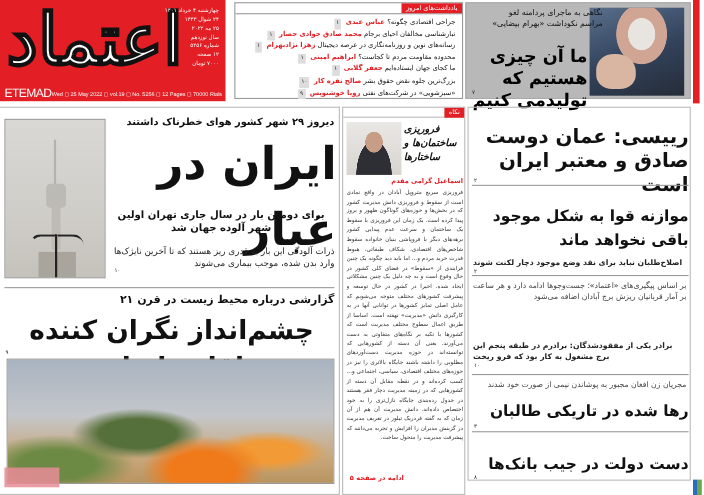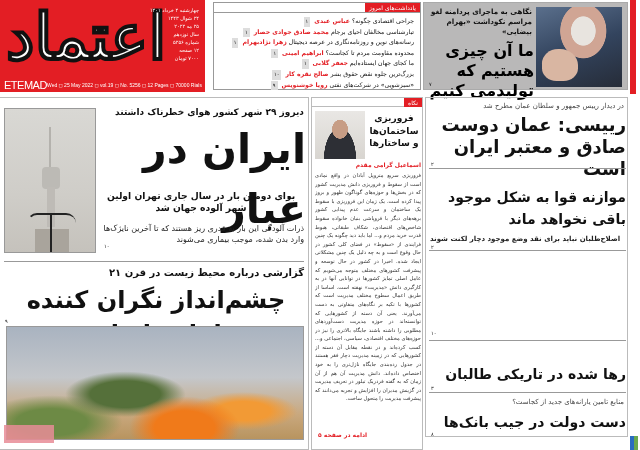--- a/index.html
+++ b/index.html
@@ -23,21 +23,21 @@
   #notes-list li { font-size: 6.2px; line-height: 9.6px; direction: rtl; text-align: right; white-space: nowrap; overflow: hidden; }
   #notes-list .auth { color: #e31e24; font-weight: bold; }
   #notes-list .pg { display: inline-block; background: #ddd; font-size: 5px; padding: 0 2px; margin-right: 2px; }
 
   
   #feature { left: 423px; top: 2px; width: 205px; height: 88px; background: #b9b8b8; border: 1px solid #aaa; }
   #feature-photo { left: 112px; top: 4px; width: 86px; height: 80px;
     background: radial-gradient(ellipse at 55% 30%, #e8e4df 0 18%, #d0a594 19% 34%, transparent 35%),
                 linear-gradient(160deg, #5a6f8c 0%, #33445e 50%, #262c38 100%); }
   #feature-hand { left: 118px; top: 46px; width: 36px; height: 32px; border-radius: 45% 50% 40% 40%; background: #d9b6a2; }
-  #feature-sub { left: 4px; top: 4px; width: 104px; font-size: 7.2px; line-height: 10px; font-weight: bold; direction: rtl; text-align: right; color: #111; }
+  #feature-sub { left: 20px; top: 4px; width: 104px; font-size: 7.2px; line-height: 10px; font-weight: normal; direction: rtl; text-align: right; color: #111; }
   #feature-title { left: 4px; top: 38px; width: 106px; font-size: 16px; line-height: 20px; font-weight: bold; color: #000000; direction: rtl; text-align: right; }
   #feature-page { left: 5px; top: 78px; font-size: 5px; color: #222; }
   #red-bar { left: 630px; top: 0; width: 6px; height: 94px; background: #e31e24; }
 
   
   #main-frame { left: 0; top: 97px; width: 309px; height: 353px; border: 1px solid #bbb; border-left: none; border-top: 1px solid #bbb; }
   #tower-photo { left: 4px; top: 108px; width: 92px; height: 145px; border: 1px solid #999;
     background: linear-gradient(180deg, #d9d8d4 0%, #cfcdc8 60%, #c5c2bc 100%); overflow: hidden; }
   #tower-spire { left: 44px; top: 18px; width: 2px; height: 44px; background: #b4b2ad; }
   #tower-pod { left: 37px; top: 58px; width: 18px; height: 22px; background: #bcbab5; border-radius: 4px; }
@@ -67,21 +67,21 @@
   #corner-stamp { left: 4px; top: 425px; width: 50px; height: 18px; background: rgba(232,140,150,0.85); }
 
   
   #col-mid { left: 311px; top: 97px; width: 112px; height: 353px; border: 1px solid #bbb; }
   #nokte-tag { right: 0; top: 0; background: #e31e24; color: #fff; font-size: 6px; padding: 1px 4px; }
   #nokte-bar { left: 0; right: 0; top: 0; height: 9px; border-bottom: 1px solid #bbb; }
   #author-photo { left: 3px; top: 13px; width: 50px; height: 48px;
     background: radial-gradient(ellipse at 50% 38%, #c79d85 0 22%, transparent 23%),
                 radial-gradient(ellipse at 50% 100%, #2d2f35 0 45%, transparent 46%),
                 linear-gradient(180deg, #e9e7e4, #d8d5d0); }
-  #note-title { left: 55px; top: 14px; width: 54px; font-size: 9px; line-height: 12.5px; font-weight: bold; direction: rtl; text-align: center; }
+  #note-title { left: 55px; top: 14px; width: 54px; font-size: 9px; line-height: 12.5px; font-weight: bold; direction: rtl; text-align: left; font-style: italic; }
   #note-author { left: 3px; top: 63px; width: 106px; font-size: 6px; color: #e31e24; font-weight: bold; direction: rtl; text-align: right; }
   #note-body { left: 3px; top: 73px; width: 106px; height: 258px; font-size: 5.2px; line-height: 8.6px; direction: rtl; text-align: justify; color: #333; overflow: hidden; }
   #note-continue { left: 6px; top: 333px; font-size: 6px; color: #e31e24; font-weight: bold; direction: rtl; }
 
   
   #col-right { left: 425px; top: 97px; width: 203px; height: 340px; border: 1px solid #bbb; }
   .r-pre { position: absolute; left: 4px; width: 194px; font-size: 7px; line-height: 10px; direction: rtl; text-align: right; color: #444; }
   .r-head { position: absolute; left: 4px; width: 196px; font-size: 14px; line-height: 22px; font-weight: bold; direction: rtl; text-align: right; letter-spacing: -0.5px; }
   .r-sub { position: absolute; left: 4px; width: 194px; font-size: 7px; line-height: 10px; font-weight: bold; direction: rtl; text-align: left; color: #222; }
   .r-pg { position: absolute; left: 5px; font-size: 5px; }
@@ -155,34 +155,35 @@
   <div id="nokte-bar" class="abs"></div>
   <div id="nokte-tag" class="abs">نکاه</div>
   <div id="author-photo" class="abs"></div>
   <div id="note-title" class="abs">فروریزی ساختمان‌ها و ساختارها</div>
   <div id="note-author" class="abs">اسماعیل گرامی مقدم</div>
   <div id="note-body" class="abs">فروریزی سریع متروپل آبادان در واقع نمادی است از سقوط و فروریزی دانش مدیریت کشور که در بخش‌ها و حوزه‌های گوناگون ظهور و بروز پیدا کرده است. یک زمان این فروریزی با سقوط یک ساختمان و سرعت عدم پیدایی کشور برهه‌های دیگر با فروپاشی بنیان خانواده سقوط شاخص‌های اقتصادی، شکاف طبقاتی، هبوط قدرت خرید مردم و... اما باید دید چگونه یک چنین فرایندی از «سقوط» در فضای کلی کشور در حال وقوع است و به چه دلیل یک چنین مشکلاتی ایجاد شده. اخیرا در کشور در حال توسعه و پیشرفت کشورهای مختلف متوجه می‌شویم که عامل اصلی تمایز کشورها در توانایی آنها در به کارگیری دانش «مدیریت» نهفته است. اساسا از طریق اعمال سطوح مختلف مدیریت است که کشورها با تکیه بر نگاه‌های متفاوتی به دست می‌آورند. یعنی آن دسته از کشورهایی که توانسته‌اند در حوزه مدیریت دست‌آوردهای مطلوبی را داشته باشند جایگاه بالاتری را نیز در حوزه‌های مختلف اقتصادی، سیاسی، اجتماعی و... کسب کرده‌اند و در نقطه مقابل آن دسته از کشورهایی که در زمینه مدیریت دچار فقر هستند در جدول رده‌بندی جایگاه نازل‌تری را به خود اختصاص داده‌اند. دانش مدیریت آن هم از آن زمان که به گفته فردریک تیلور در تعریف مدیریت در گزینش مدیران را افزایش و تجربه می‌دانند که پیشرفت مدیریت را متحول ساخت.</div>
   <div id="note-continue" class="abs">ادامه در صفحه ۵</div>
 </div>
 
 <div id="col-right" class="abs">
-  <div class="r-pre" style="top:3px">در دیدار رییس جمهور و سلطان عمان مطرح شد</div>
   <div class="r-head" style="top:16px; font-size:18px">رییسی: عمان دوست صادق و معتبر ایران است</div>
   <div class="r-pg" style="top:63px">۲</div>
   <div class="r-div" style="top:70px"></div>
 
   <div class="r-head" style="top:88px">موازنه قوا به شکل موجود باقی نخواهد ماند</div>
   <div class="r-sub" style="top:136px">اصلاح‌طلبان نباید برای نقد وضع موجود دچار لکنت شوند</div>
   <div class="r-pg" style="top:146px">۲</div>
   <div class="r-div" style="top:152px"></div>
 
+  <div class="r-pre" style="top:157px">بر اساس پیگیری‌های «اعتماد»؛ جست‌وجوها ادامه دارد و هر ساعت بر آمار قربانیان ریزش برج آبادان اضافه می‌شود</div>
+  <div class="r-sub" style="top:211px">برادر یکی از مفقودشدگان: برادرم در طبقه پنجم این برج مشغول به کار بود که فرو ریخت</div>
   <div class="r-pg" style="top:232px">۱۰</div>
   <div class="r-div" style="top:242px"></div>
 
+  <div class="r-pre" style="top:247px">مجریان زن افغان مجبور به پوشاندن نیمی از صورت خود شدند</div>
   <div class="r-head" style="top:265px">رها شده در تاریکی طالبان</div>
   <div class="r-pg" style="top:287px">۳</div>
   <div class="r-div" style="top:294px"></div>
 
-  <div class="r-pre" style="top:299px">منابع تامین یارانه‌های جدید از کجاست؟</div>
   <div class="r-head" style="top:313px">دست دولت در جیب بانک‌ها</div>
   <div class="r-pg" style="top:333px">۸</div>
 </div>
 <div id="blue-mark" class="abs"></div>
 
 </body></html>

